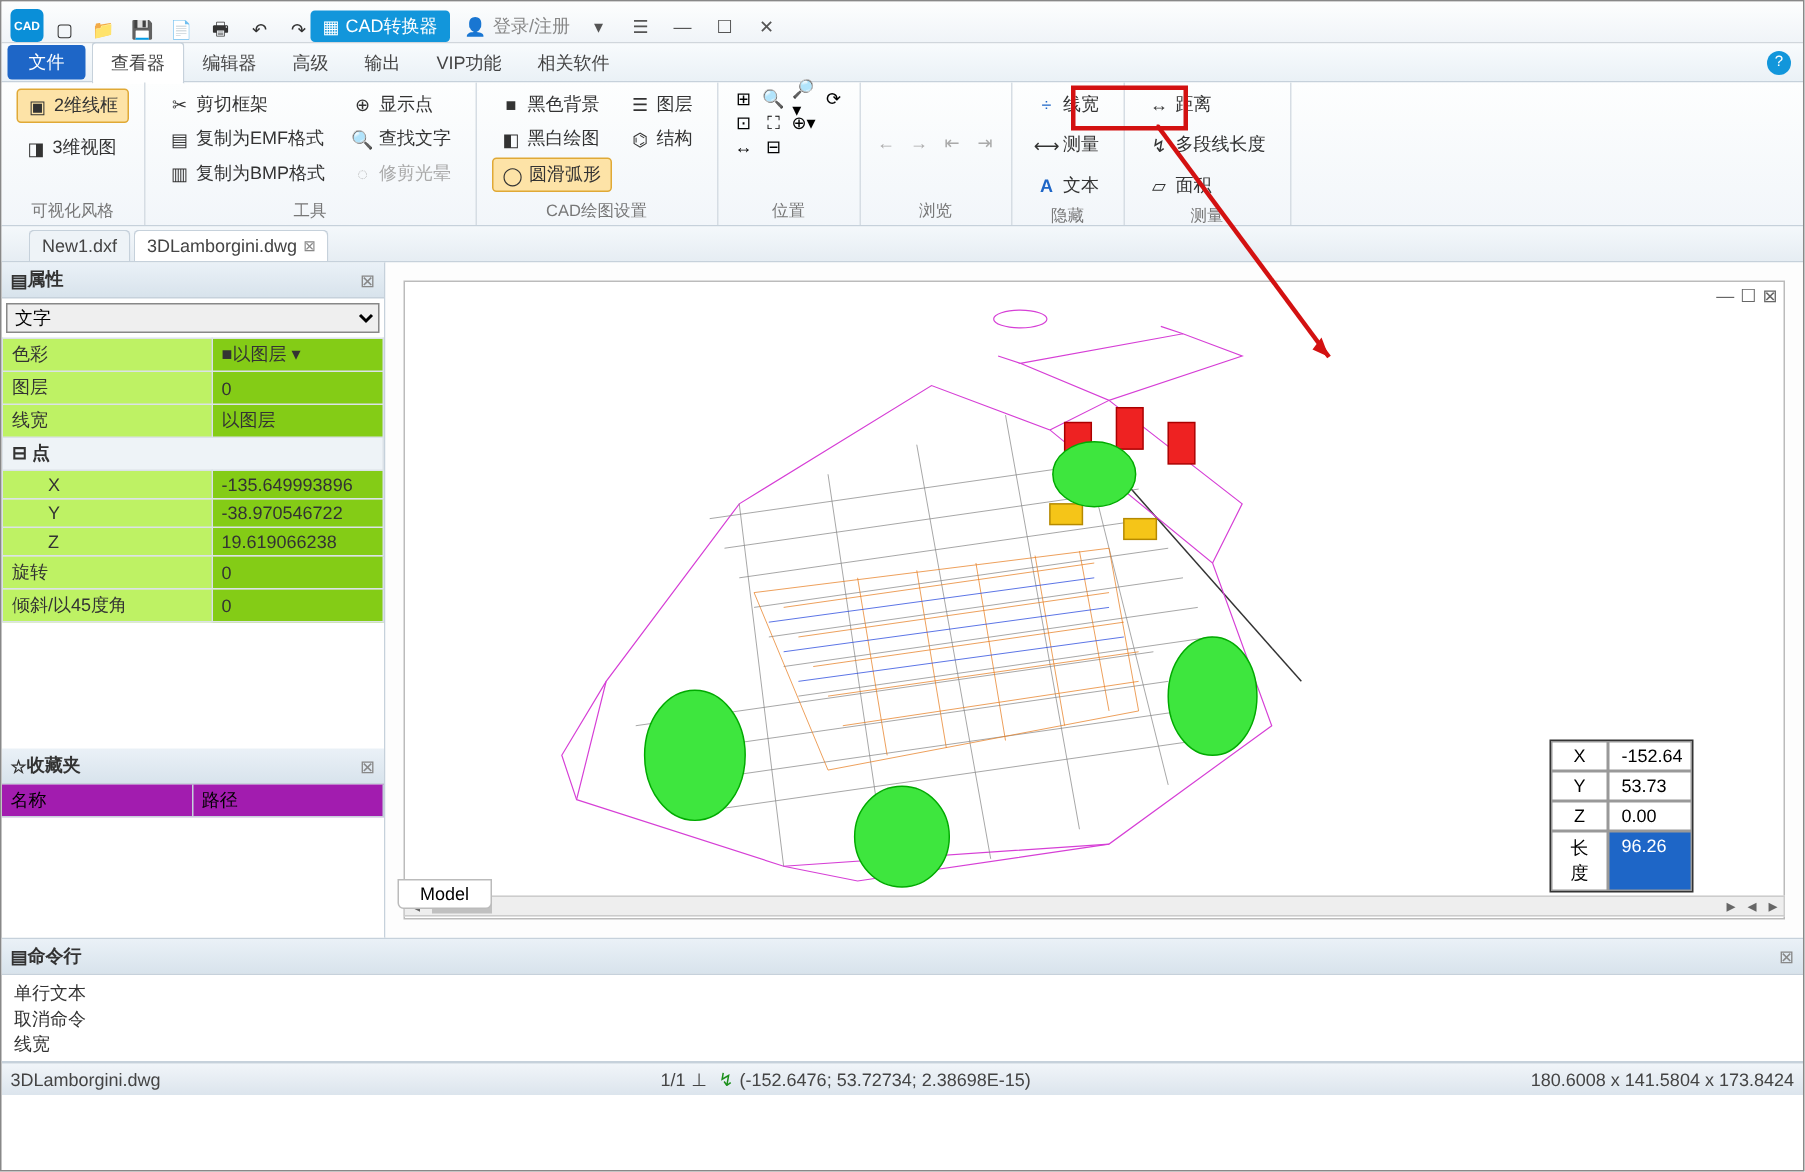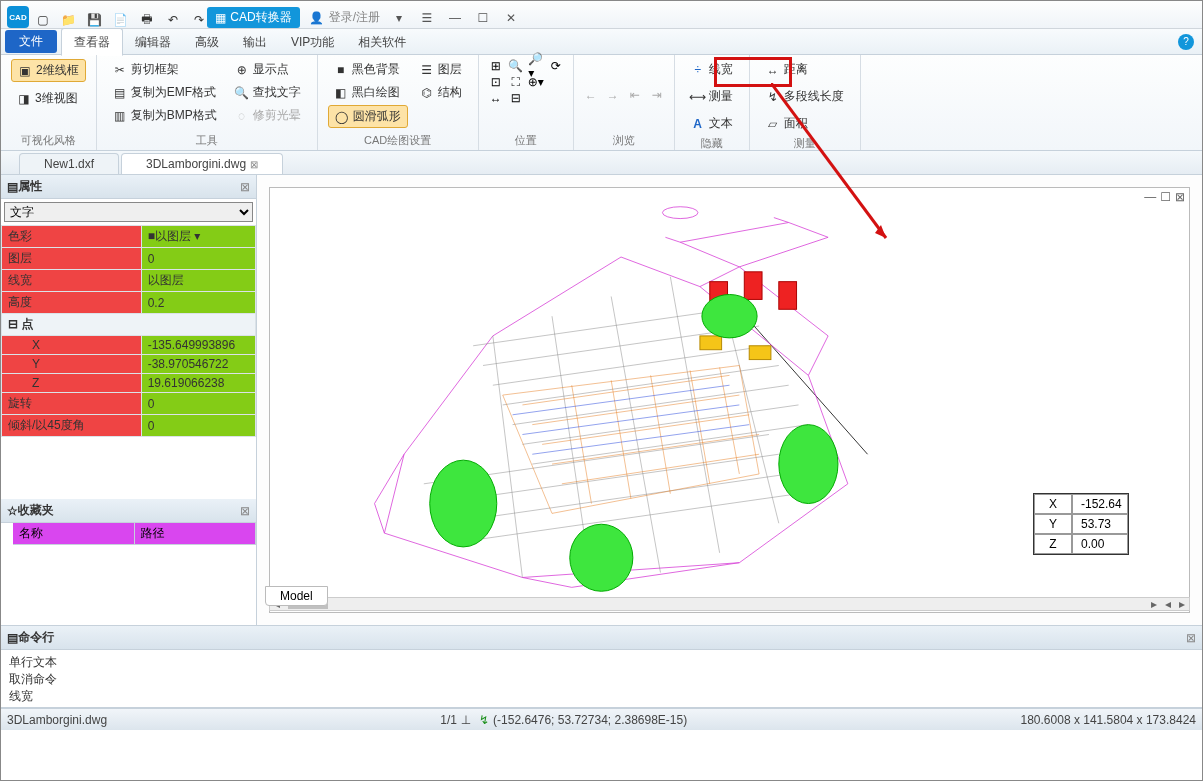--- a/index.html
+++ b/index.html
@@ -26,34 +26,34 @@
 .rgroup .inner { flex:1; display:flex; gap:6px;}
 .rgroup .lbl { text-align:center; color:#777; font-size:11px; padding-top:2px;}
 .rbtn { display:flex; align-items:center; gap:4px; padding:2px 6px; border-radius:3px; white-space:nowrap; color:#333;}
 .rbtn.sel { background:#fde3a7; border:1px solid #e0a936;}
 .ricon { width:14px; height:14px; display:inline-flex; align-items:center; justify-content:center; font-size:12px;}
 .rcol { display:flex; flex-direction:column; gap:2px; }
 .callout { position:absolute; border:3px solid #d31111; z-index:50; pointer-events:none;}
 .arrow-line { position:absolute; z-index:49; }
 
 .tabbar { height:24px; background:linear-gradient(#f4f8fb,#e6edf3); display:flex; align-items:flex-end; padding-left:18px; border-bottom:1px solid #c6d1db;}
-.dtab { padding:3px 24px; border:1px solid #c6d1db; border-bottom:none; background:#eef3f7; margin-right:2px; border-radius:4px 4px 0 0; display:flex; align-items:center; gap:4px; color:#444;}
+.dtab { padding:3px 8px; border:1px solid #c6d1db; border-bottom:none; background:#eef3f7; margin-right:2px; border-radius:4px 4px 0 0; display:flex; align-items:center; gap:4px; color:#444;}
 .dtab.active { background:#fff; }
 .dtab .x { color:#888; font-size:10px;}
 
 .workarea { display:flex; height:450px; }
 .left-pane { width:256px; display:flex; flex-direction:column; border-right:1px solid #c6d1db;}
 .panel-title { background:linear-gradient(#eaf1f7,#d8e3ec); padding:3px 6px; display:flex; align-items:center; border-bottom:1px solid #c6d1db; font-weight:bold; color:#333;}
 .panel-title .x { margin-left:auto; color:#888; font-weight:normal;}
 .prop-select { margin:3px; width:calc(100% - 6px); border:1px solid #888; font-size:12px; padding:1px;}
 .prop-tbl { width:100%; border-collapse:collapse; }
 .prop-tbl td { border:1px solid #dbe2e8; padding:2px 6px; color:#333; background:#84cc16;}
-.prop-tbl td:first-child { width:55%; background:#ef4444;}
+.prop-tbl td:first-child { width:55%; background:#bef264;}
 .prop-tbl .grp td { background:#eef3f7; font-weight:bold;}
-.fav-hdr { display:flex; background:#d946ef; border-bottom:1px solid #c6d1db;margin-left:12px;}
+.fav-hdr { display:flex; background:#a21caf; border-bottom:1px solid #c6d1db;}
 .fav-hdr div { flex:1; padding:2px 6px; border-right:1px solid #c6d1db;}
 
 .viewport { flex:1; position:relative; background:#fdfdfd; }
 .vp-canvas { position:absolute; inset:12px; background:#fff; border:1px solid #bbb; overflow:hidden;}
 .vp-tools { position:absolute; top:2px; right:4px; display:flex; gap:4px; font-size:10px; color:#666;}
 .model-tab { position:absolute; bottom:19px; left:8px; padding:2px 14px; background:#fff; border:1px solid #bbb; border-radius:0 0 4px 4px;}
 .coord-box { position:absolute; right:60px; top:305px; border:1px solid #333; background:#fff;}
 .coord-box .row { display:flex; }
 .coord-box .row div { padding:2px 8px; border:1px solid #999; }
 .coord-box .row .k { width:38px; text-align:center;}
@@ -299,24 +299,20 @@
             <td><span>■以图层</span> ▾</td>
           </tr>
       <tr>
             <td>图层</td>
             <td>0</td>
           </tr>
       <tr>
             <td>线宽</td>
             <td>以图层</td>
           </tr>
-      <tr>
-            <td>高度</td>
-            <td>0.2</td>
-          </tr>
       <tr class="grp">
             <td colspan="2">⊟ <span>点</span></td>
           </tr>
       <tr>
             <td style="padding-left:30px">X</td>
             <td>-135.649993896</td>
           </tr>
       <tr>
             <td style="padding-left:30px">Y</td>
             <td>-38.970546722</td>
@@ -403,20 +399,24 @@
             <div class="k">X</div>
             <div class="v">-152.64</div>
           </div>
         <div class="row">
             <div class="k">Y</div>
             <div class="v">53.73</div>
           </div>
         <div class="row">
             <div class="k">Z</div>
             <div class="v">0.00</div>
+          </div>
+        <div class="row">
+            <div class="k">长度</div>
+            <div class="v sel">96.26</div>
           </div>
       </div>
     </div>
     <div class="hscroll">
       <span class="arr">◂</span>
       <div class="thumb"></div>
       <div style="flex:1"></div>
       <span class="arr">▸</span>
       <span class="arr">◂</span>
       <span class="arr">▸</span>

